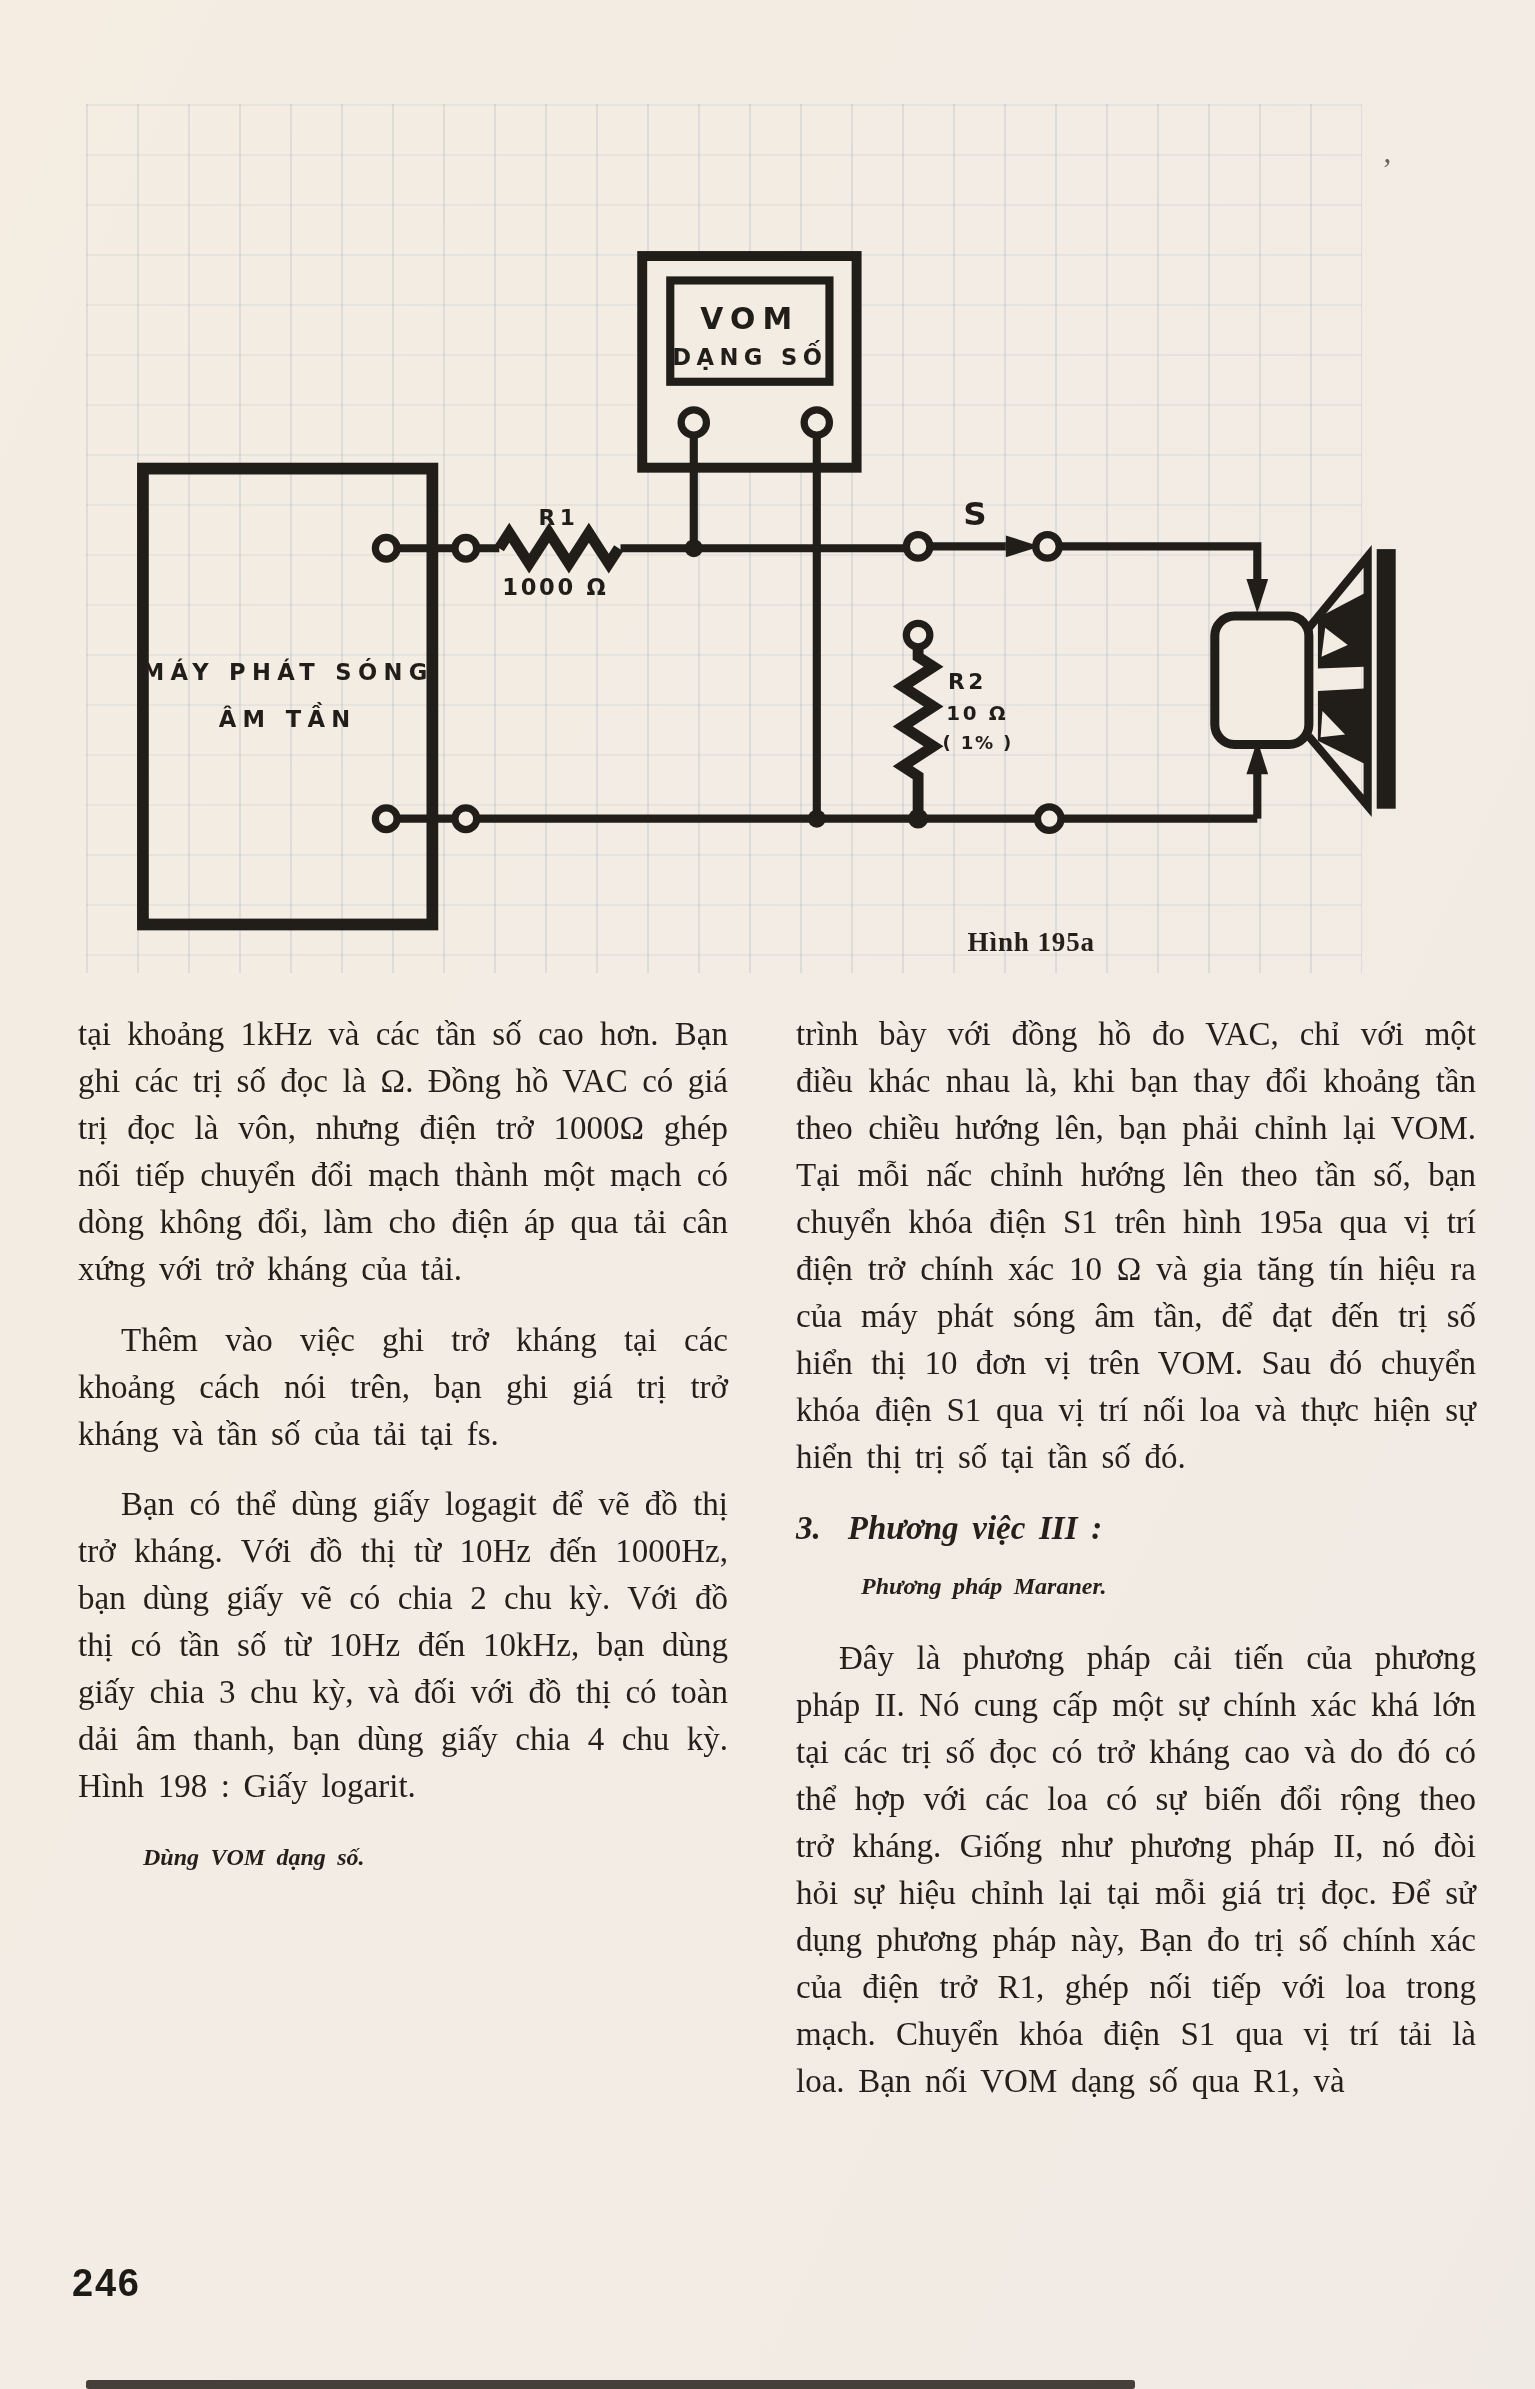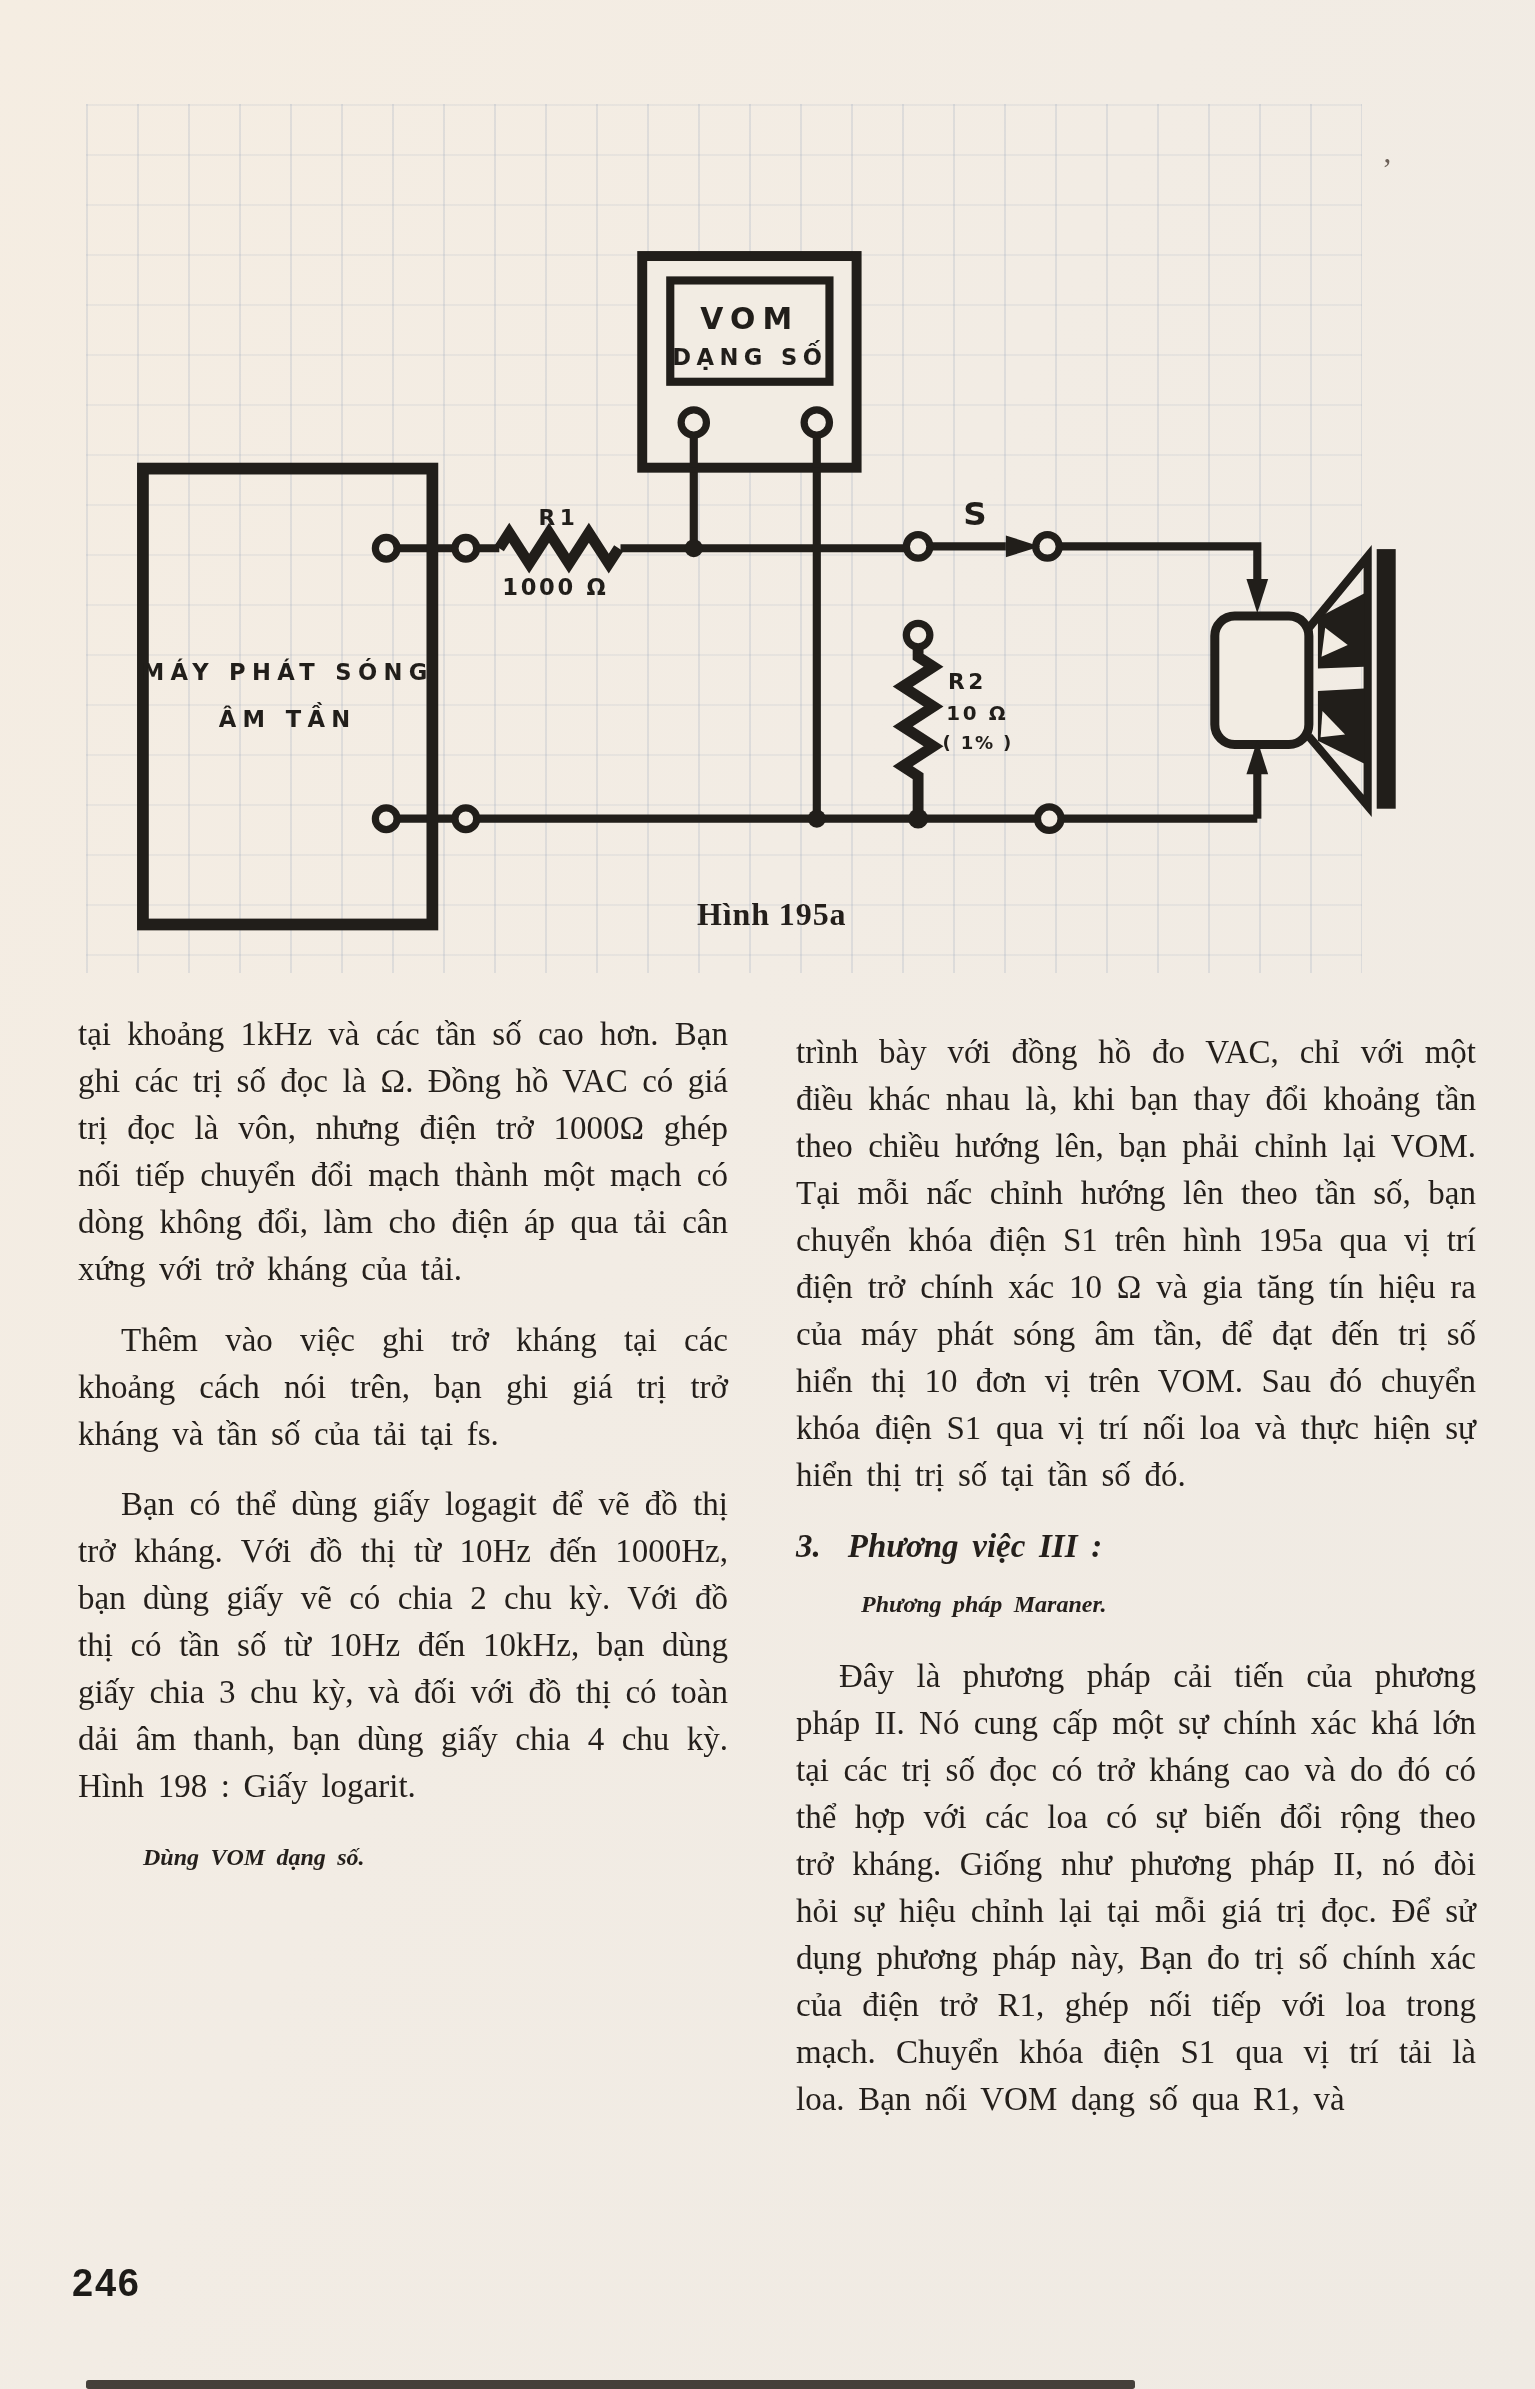--- a/index.html
+++ b/index.html
@@ -13,26 +13,26 @@
   }
   .grid-overlay{
     position:absolute;left:86px;top:104px;width:1276px;height:869px;
     background-image:
       repeating-linear-gradient(to right, rgba(125,145,175,0.18) 0px, rgba(125,145,175,0.18) 1.8px, transparent 1.8px, transparent 51px),
       repeating-linear-gradient(to bottom, rgba(125,145,175,0.10) 0px, rgba(125,145,175,0.10) 1.8px, transparent 1.8px, transparent 50px);
   }
   .circuit{position:absolute;left:0;top:0;width:1535px;height:977px;}
   .circuit text{font-family:"DejaVu Sans",sans-serif;font-weight:bold;fill:#211e1a;}
   .figure-caption{
-    position:absolute;left:697px;top:896px;width:398px;
-    text-align:left;font-weight:bold;font-size:32px;letter-spacing:0.9px;
+    position:absolute;left:697px;top:927px;width:398px;
+    text-align:right;font-weight:bold;font-size:27px;letter-spacing:0.9px;
   }
   .col{position:absolute;top:1011px;text-align:justify;font-size:33px;line-height:47px;word-spacing:5.4px;}
   .col-left{left:78px;width:650px;}
-  .col-right{left:796px;width:680px;margin-top:18px;}
+  .col-right{left:796px;width:680px;}
   .para{margin:0 0 23.5px 0;text-indent:43px;}
   .para.noindent{text-indent:0;}
   .heading{font-style:italic;font-weight:bold;font-size:33px;margin:5.4px 0 11px 0;}
   .heading .hnum{margin-right:27px;}
   .subheading{font-style:italic;font-weight:bold;font-size:24px;margin:0 0 25px 65px;}
   .page-number{
     position:absolute;left:72px;top:2262px;
     font-family:"Liberation Sans",sans-serif;font-weight:bold;font-size:38px;letter-spacing:1.8px;color:#1d1b18;
   }
   .corner-mark{position:absolute;left:1382px;top:152px;font-size:31px;color:#6b5f57;}

